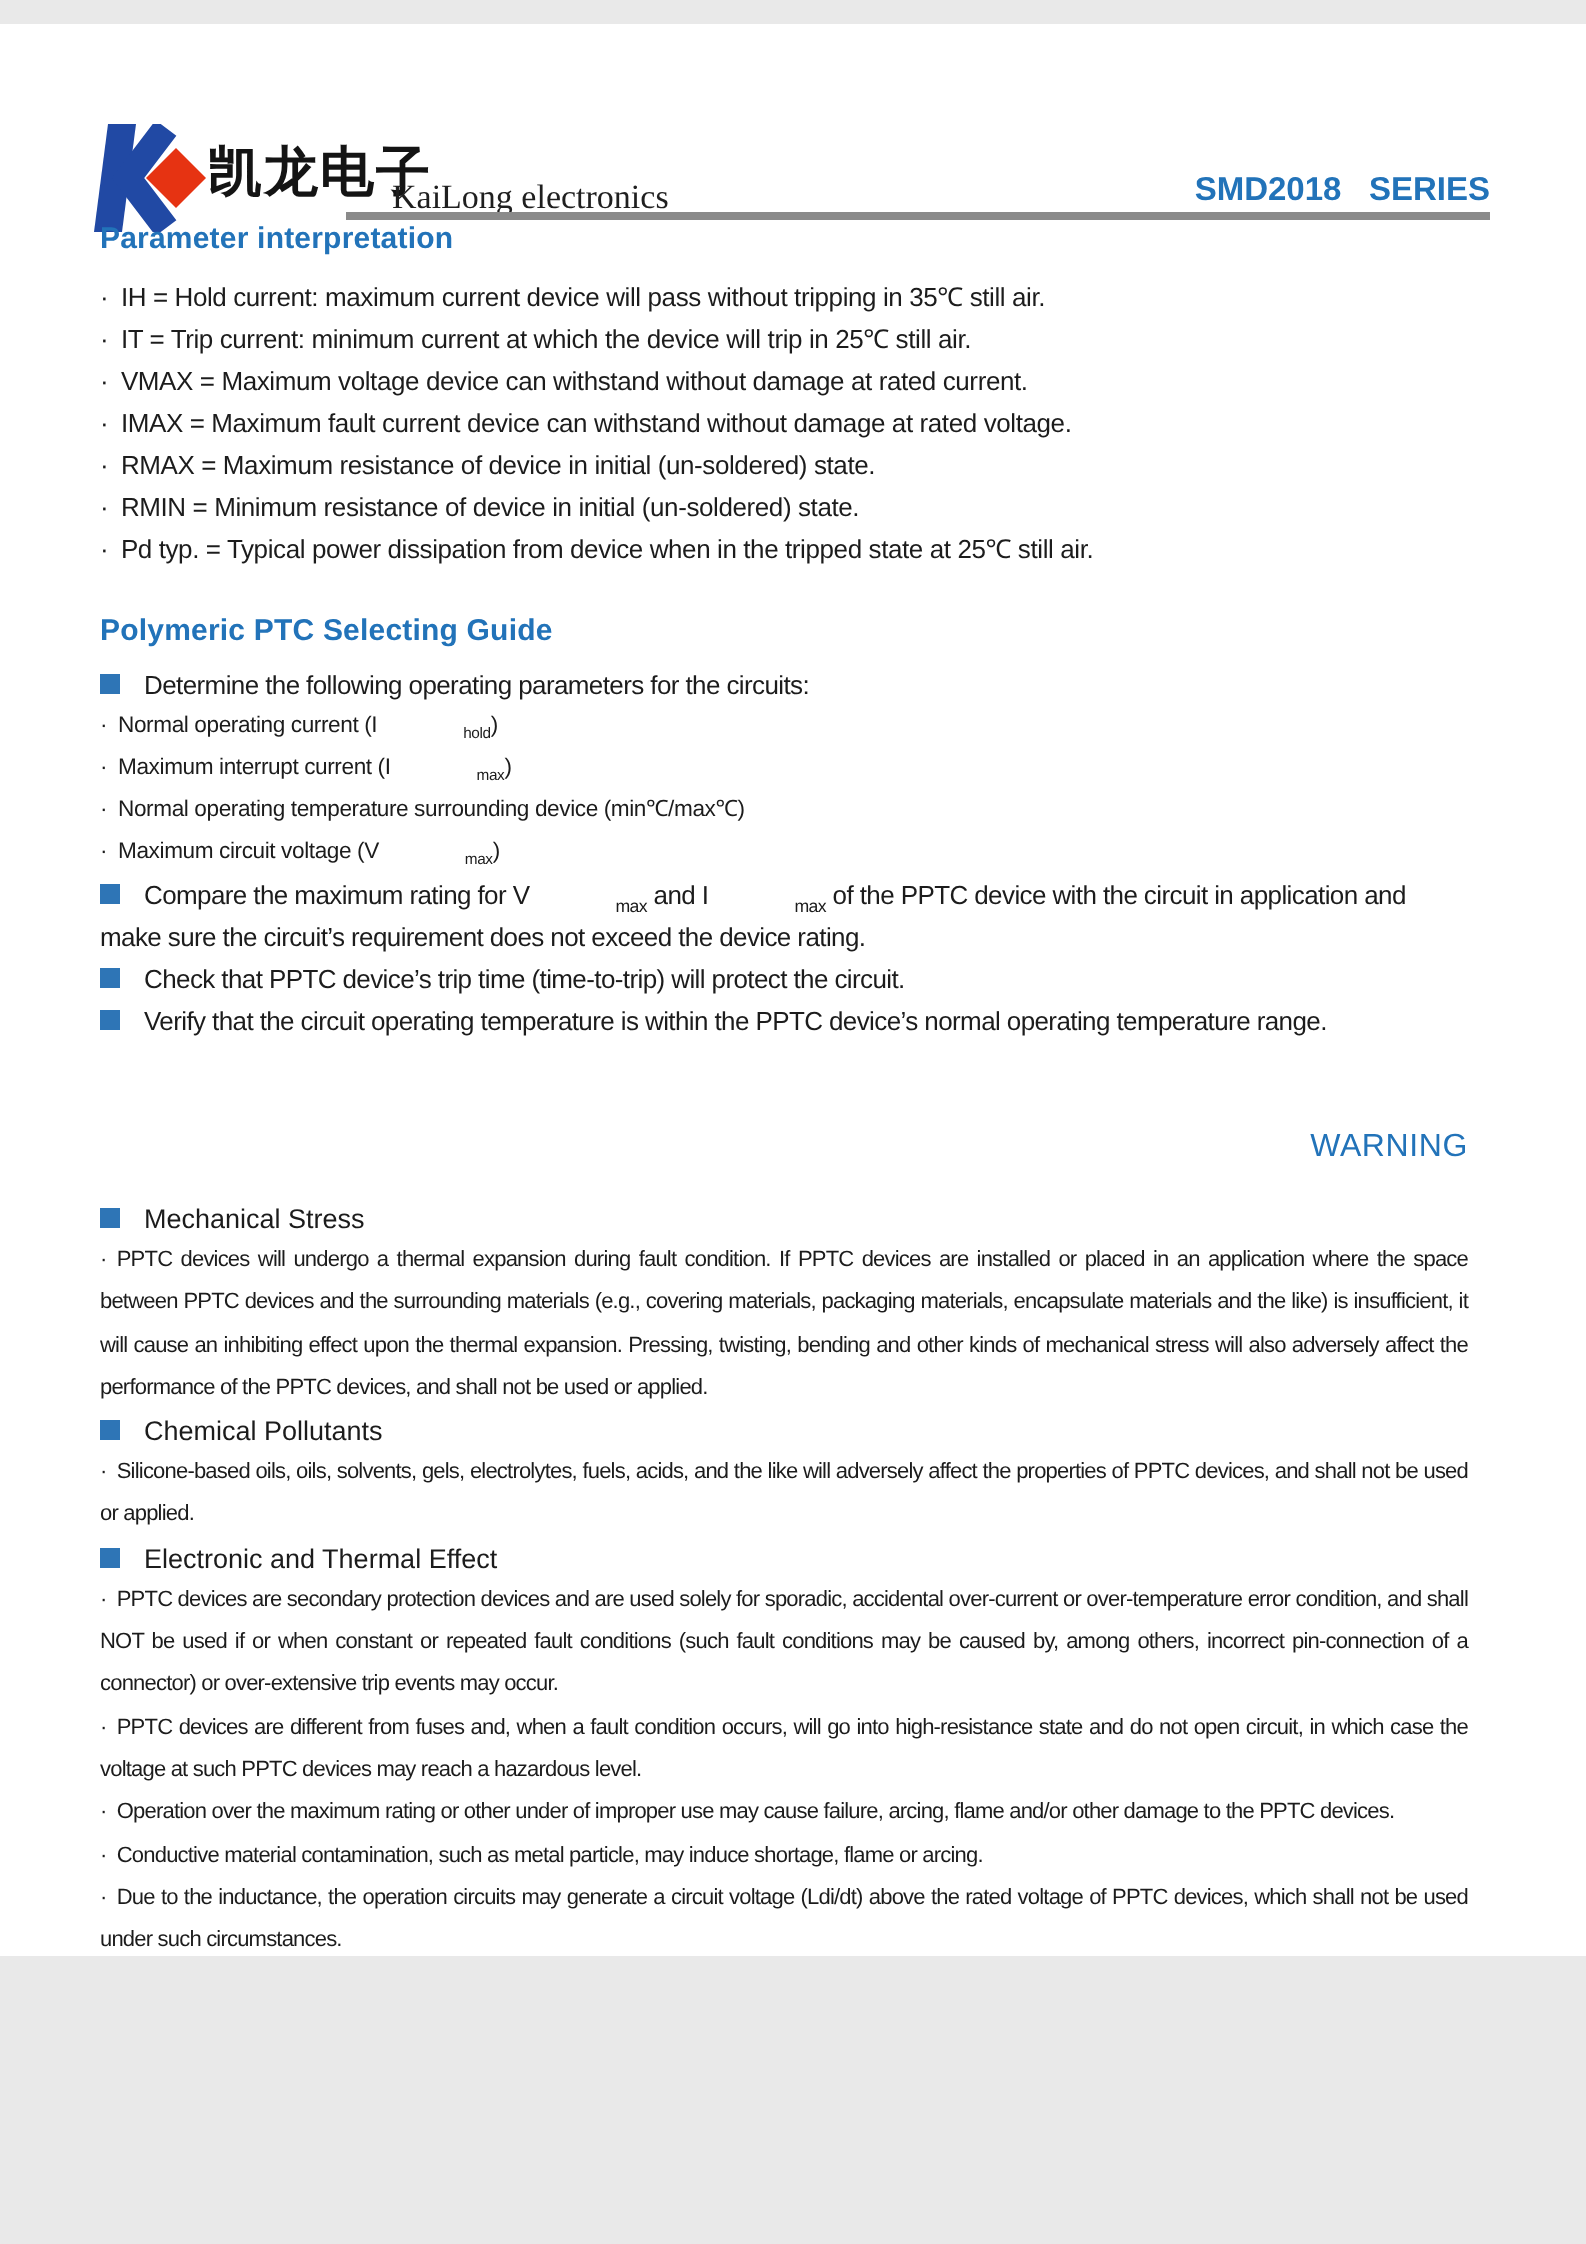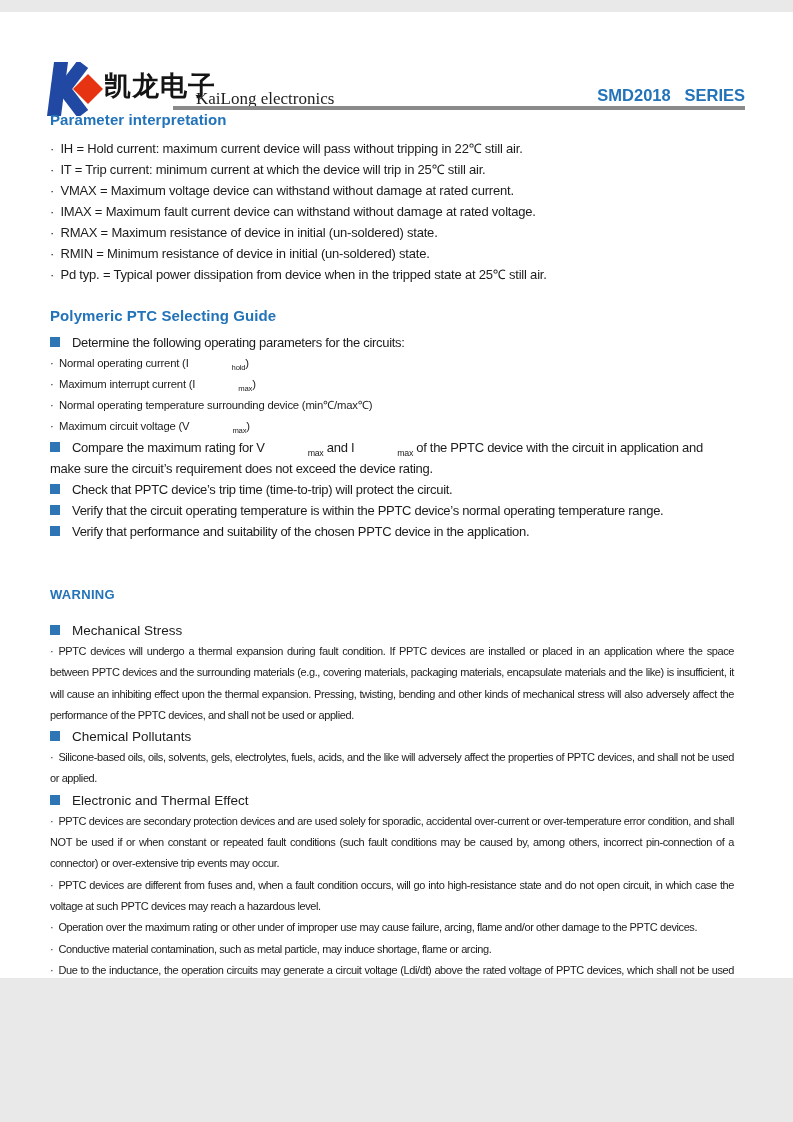--- a/index.html
+++ b/index.html
@@ -61,22 +61,22 @@
   li.square{font-size:13px;letter-spacing:-0.3px;white-space:nowrap;}
   li.square.wrap{white-space:normal;}
   li.square::before{
     content:"";display:inline-block;width:10px;height:10px;
     background:var(--sq);margin-right:12px;
   }
   li.dot-small{font-size:11.3px;letter-spacing:-0.2px;white-space:nowrap;}
   sub{font-size:0.68em;line-height:0;padding-left:43px;}
   
   .warning-title{
-    margin:42px 0 0 0;font-size:13px;font-weight:bold;color:var(--blue);
-    line-height:22px;letter-spacing:0.3px;
+    margin:42px 0 0 0;font-size:16px;font-weight:normal;color:var(--blue);
+    line-height:22px;letter-spacing:0.3px;text-align:right;
   }
   .w-head{
     margin:14px 0 0 0;font-size:13.5px;line-height:21px;color:var(--ink);
     font-weight:normal;
   }
   .w-head::before{
     content:"";display:inline-block;width:10px;height:10px;
     background:var(--sq);margin-right:12px;
   }
   .w-head.tight{margin-top:0;}
@@ -106,40 +106,39 @@
   </svg>
   <div class="brand-cn">凯龙电子</div>
   <div class="brand-en">KaiLong electronics</div>
   <div class="series">SMD2018   SERIES</div>
   <div class="rule"></div>
 
   <div class="main">
 
     <h2 class="section-title">Parameter interpretation</h2>
     <ul class="param-list">
-      <li class="dot">IH = Hold current: maximum current device will pass without tripping in 22℃ still air.</li>
+      <li class="dot">IH = Hold current: maximum current device will pass without tripping in 35℃ still air.</li>
       <li class="dot">IT = Trip current: minimum current at which the device will trip in 25℃ still air.</li>
       <li class="dot">VMAX = Maximum voltage device can withstand without damage at rated current.</li>
       <li class="dot">IMAX = Maximum fault current device can withstand without damage at rated voltage.</li>
       <li class="dot">RMAX = Maximum resistance of device in initial (un-soldered) state.</li>
       <li class="dot">RMIN = Minimum resistance of device in initial (un-soldered) state.</li>
       <li class="dot">Pd typ. = Typical power dissipation from device when in the tripped state at 25℃ still air.</li>
     </ul>
 
     <h2 class="section-title guide-title">Polymeric PTC Selecting Guide</h2>
     <ul class="guide-list">
       <li class="square">Determine the following operating parameters for the circuits:</li>
       <li class="dot dot-small">Normal operating current (I<sub>hold</sub>)</li>
       <li class="dot dot-small">Maximum interrupt current (I<sub>max</sub>)</li>
       <li class="dot dot-small">Normal operating temperature surrounding device (min℃/max℃)</li>
       <li class="dot dot-small">Maximum circuit voltage (V<sub>max</sub>)</li>
       <li class="square wrap">Compare the maximum rating for V<sub>max</sub> and I<sub>max</sub> of the PPTC device with the circuit in application and make sure the circuit’s requirement does not exceed the device rating.</li>
       <li class="square">Check that PPTC device’s trip time (time-to-trip) will protect the circuit.</li>
       <li class="square">Verify that the circuit operating temperature is within the PPTC device’s normal operating temperature range.</li>
-      <li class="square">Verify that performance and suitability of the chosen PPTC device in the application.</li>
     </ul>
 
     <h1 class="warning-title">WARNING</h1>
 
     <h3 class="w-head">Mechanical Stress</h3>
     <p class="w-para">PPTC devices will undergo a thermal expansion during fault condition. If PPTC devices are installed or placed in an application where the space between PPTC devices and the surrounding materials (e.g., covering materials, packaging materials, encapsulate materials and the like) is insufficient, it will cause an inhibiting effect upon the thermal expansion. Pressing, twisting, bending and other kinds of mechanical stress will also adversely affect the performance of the PPTC devices, and shall not be used or applied.</p>
 
     <h3 class="w-head tight">Chemical Pollutants</h3>
     <p class="w-para">Silicone-based oils, oils, solvents, gels, electrolytes, fuels, acids, and the like will adversely affect the properties of PPTC devices, and shall not be used or applied.</p>
 

